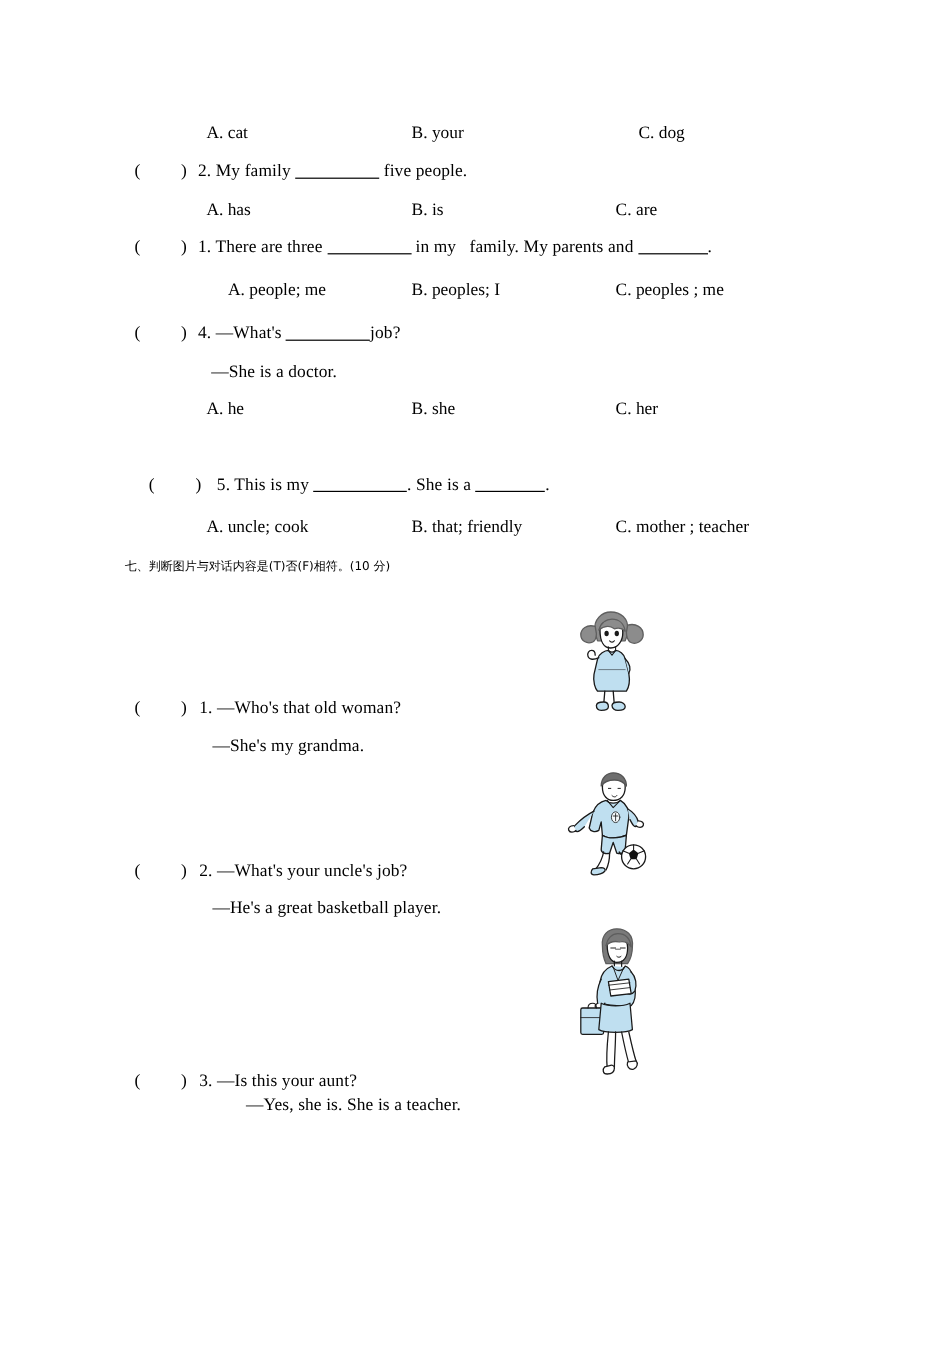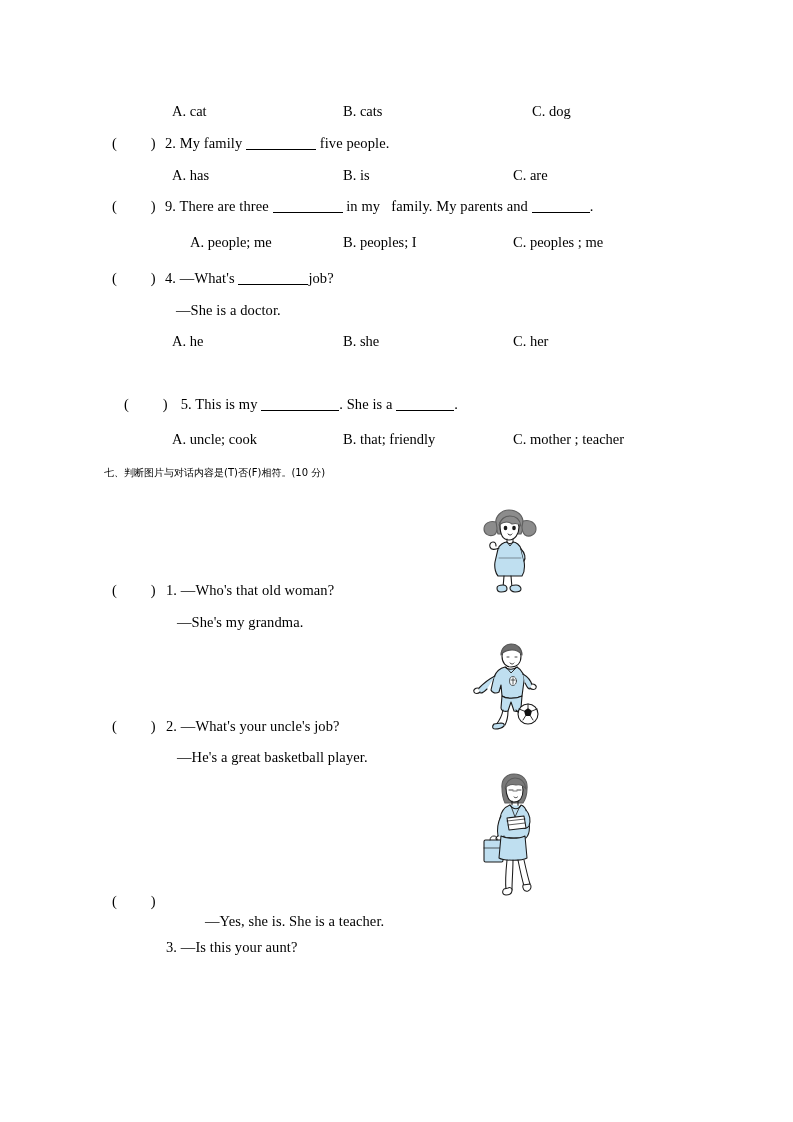--- a/index.html
+++ b/index.html
@@ -75,32 +75,32 @@
     position: absolute;
   }
   .figure svg { display: block; }
 </style>
 </head>
 <body>
 
 <div class="page">
 
   <div class="opt" style="left:172px; top:104px;">A. cat</div>
-  <div class="opt" style="left:343px; top:104px;">B. cats</div>
+  <div class="opt" style="left:343px; top:104px;">B. your</div>
   <div class="opt" style="left:532px; top:104px;">C. dog</div>
 
   <div class="paren" style="left:112px; top:136px;"><span>(</span><span style="display:inline-block;width:34px;"></span><span>)</span></div>
   <div class="row" style="left:165px; top:136px;"><span>2. My family </span><span class="blank b-long"></span><span> five people.</span></div>
 
   <div class="opt" style="left:172px; top:168px;">A. has</div>
   <div class="opt" style="left:343px; top:168px;">B. is</div>
   <div class="opt" style="left:513px; top:168px;">C. are</div>
 
   <div class="paren" style="left:112px; top:199px;"><span>(</span><span style="display:inline-block;width:34px;"></span><span>)</span></div>
-  <div class="row" style="left:165px; top:199px;"><span>9. There are three </span><span class="blank b-long"></span><span> in my   family. My parents and </span><span class="blank b-mid"></span><span>.</span></div>
+  <div class="row" style="left:165px; top:199px;"><span>1. There are three </span><span class="blank b-long"></span><span> in my   family. My parents and </span><span class="blank b-mid"></span><span>.</span></div>
 
   <div class="opt" style="left:172px; top:235px;margin-left:18px;">A. people; me</div>
   <div class="opt" style="left:343px; top:235px;">B. peoples; I</div>
   <div class="opt" style="left:513px; top:235px;">C. peoples ; me</div>
 
   <div class="paren" style="left:112px; top:271px;"><span>(</span><span style="display:inline-block;width:34px;"></span><span>)</span></div>
   <div class="row" style="left:165px; top:271px;"><span>4. —What's </span><span class="blank b-long"></span><span>job?</span></div>
   <div class="row" style="left:176px; top:303px;">—She is a doctor.</div>
 
   <div class="opt" style="left:172px; top:334px;">A. he</div>
@@ -247,16 +247,16 @@
         <path d="M38 88 C40 98 42 107 44 114"></path>
         <path d="M44 88 C46 97 48 106 50 112"></path>
 
         <path d="M24 117 C22 119 22 123 26 123 C30 123 32 121 32 118 C32 116 30 115 28 116 Z" fill="#ffffff"></path>
         <path d="M43 113 C42 116 44 120 48 119 C51 118 52 114 50 112 Z" fill="#ffffff"></path>
       </g>
     </svg>
   </div>
 
   <div class="paren" style="left:112px; top:894px;"><span>(</span><span style="display:inline-block;width:34px;"></span><span>)</span></div>
-  <div class="row" style="left:166px; top:940px;">3. —Is this your aunt?</div>
+  <div class="row" style="left:166px; top:894px;">3. —Is this your aunt?</div>
   <div class="row" style="left:177px; top:914px;margin-left:28px;">—Yes, she is. She is a teacher.</div>
 
 </div>
 
 </body></html>

